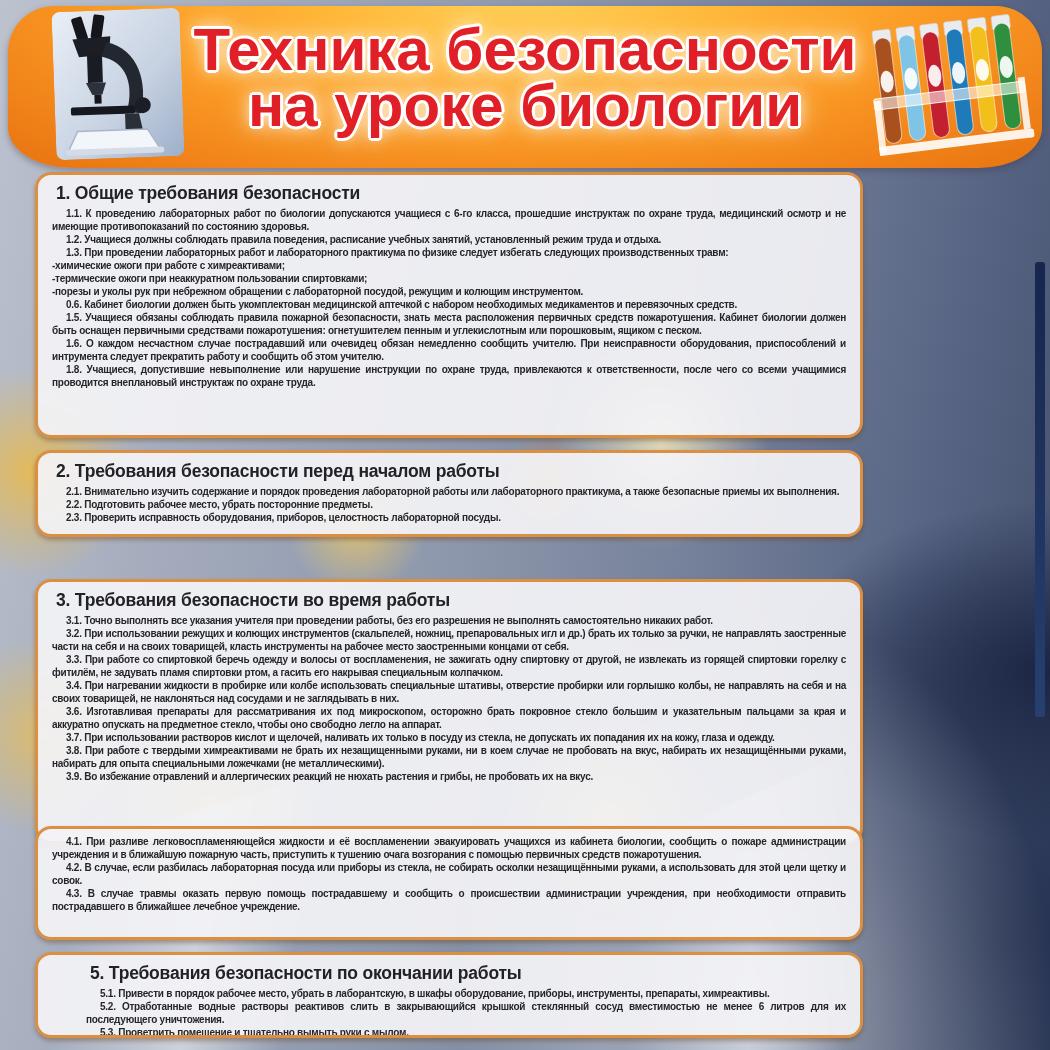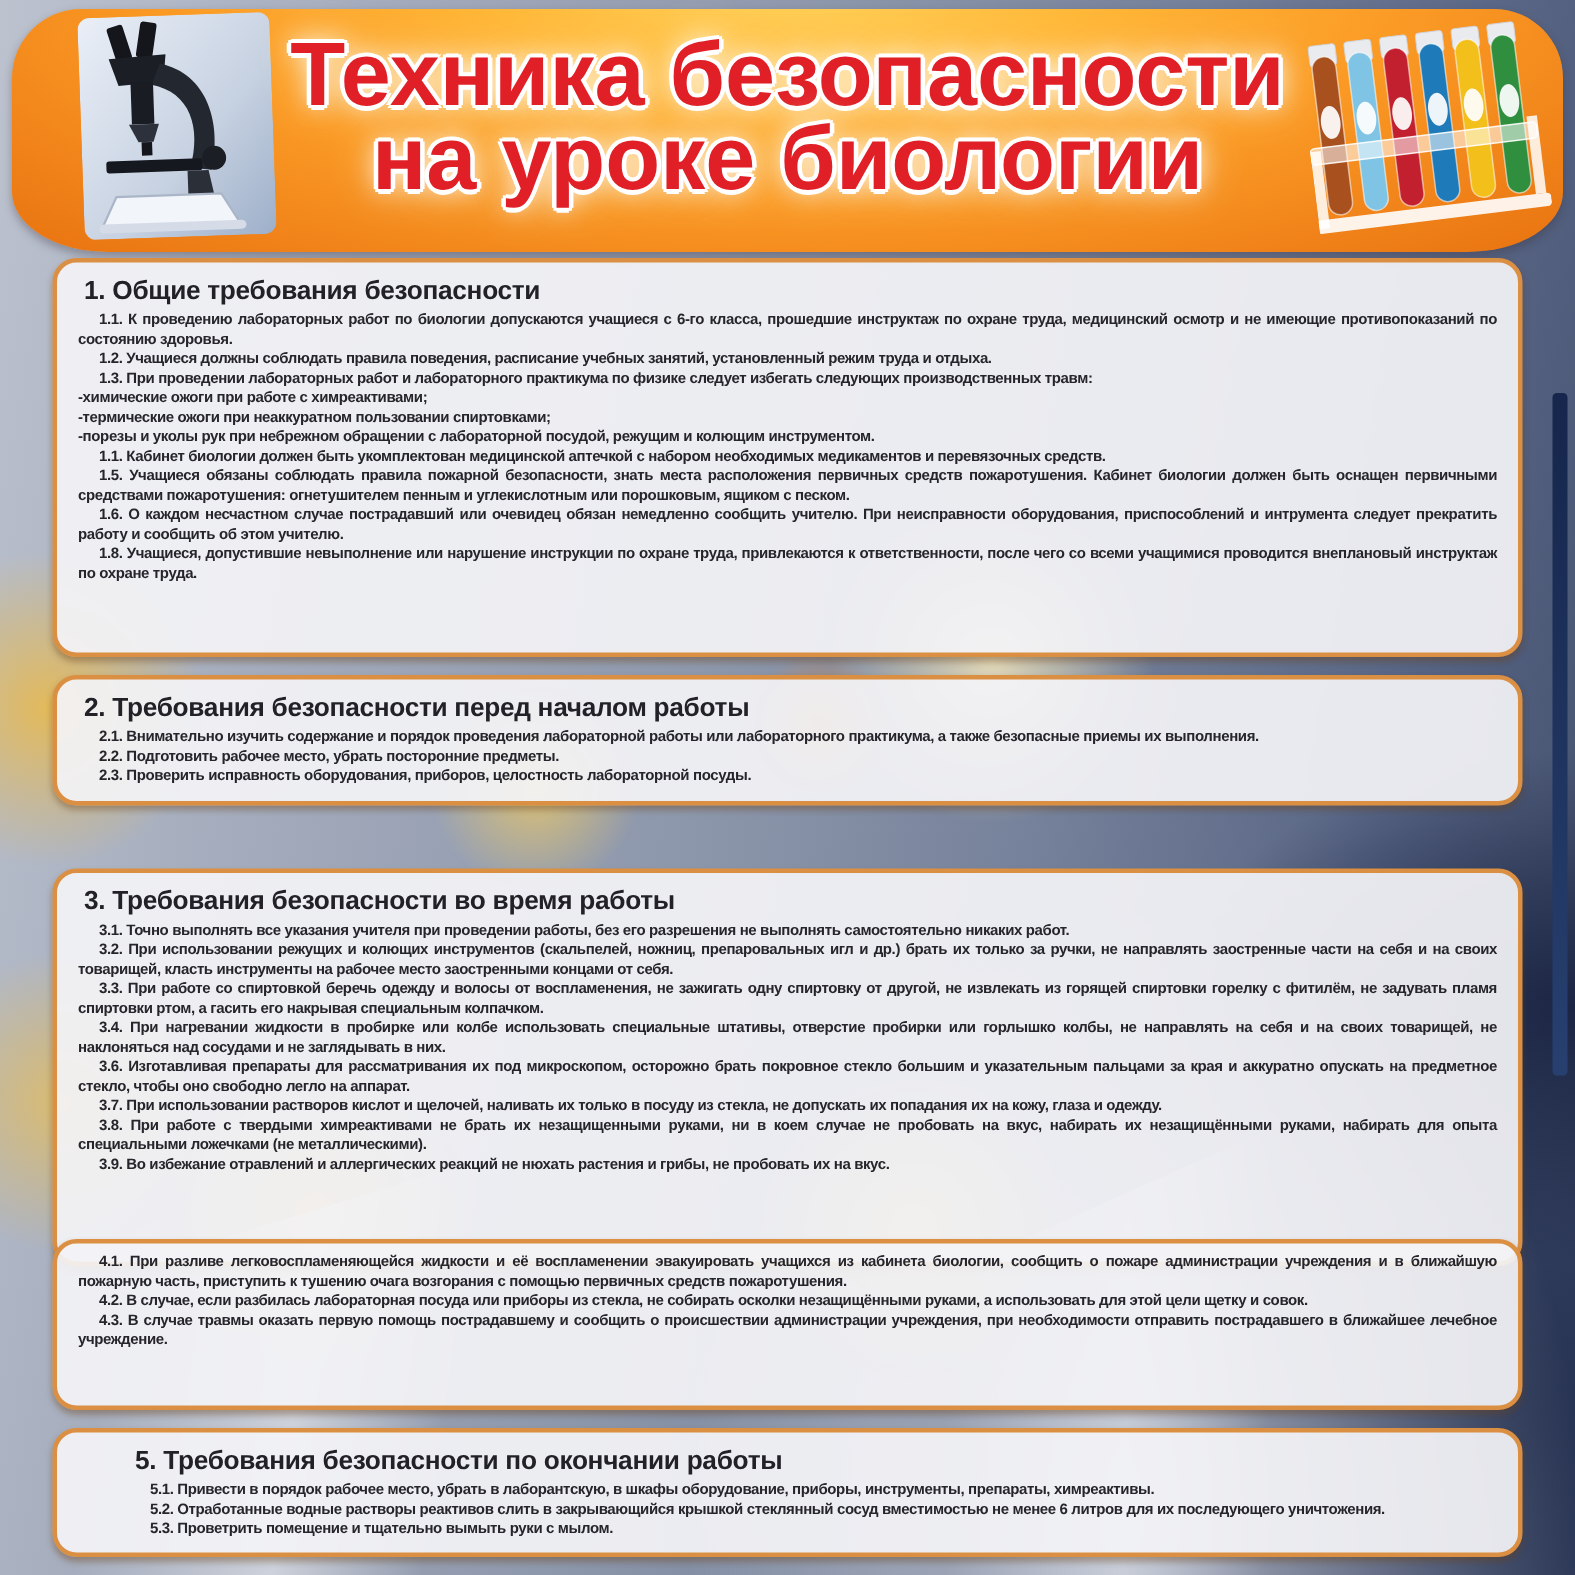--- a/index.html
+++ b/index.html
@@ -45,21 +45,21 @@
       -2px -2px 0 #fff, 2px -2px 0 #fff, -2px 2px 0 #fff, 2px 2px 0 #fff,
       -3px 0 0 #fff, 3px 0 0 #fff, 0 -3px 0 #fff, 0 3px 0 #fff,
       0 0 16px rgba(255,255,255,0.95), 0 0 30px rgba(255,246,205,0.9);
   }
   .microscope-wrap { position:absolute; left:46px; top:4px; width:128px; height:148px; transform:rotate(-2deg); }
   .tubes-wrap { position:absolute; right:14px; top:8px; width:156px; height:142px; transform:rotate(-7deg); }
 
   
   .sections { position:absolute; inset:0; z-index:3; }
   .panel {
-    position:absolute; left:35px; width:980px; box-sizing:border-box;
+    position:absolute; left:35px; width:828px; box-sizing:border-box;
     background:rgba(243,243,246,0.93);
     border:3px solid #db8f42; border-radius:16px;
     padding:6px 14px; overflow:hidden;
     box-shadow:0 3px 4px rgba(105,62,22,0.4);
   }
   .panel:nth-child(1){ top:172px; height:266px; }
   .panel:nth-child(2){ top:450px; height:87px; }
   .panel:nth-child(3){ top:579px; height:265px; }
   .panel:nth-child(4){ top:826px; height:114px; }
   .panel:nth-child(5){ top:952px; height:86px;padding-left:48px; }
@@ -140,21 +140,21 @@
 <div class="sections">
   <section class="panel">
     <h2 class="heading">1. Общие требования безопасности</h2>
     <div>
         <p class="item">1.1. К проведению лабораторных работ по биологии допускаются учащиеся с 6-го класса, прошедшие инструктаж по охране труда, медицинский осмотр и не имеющие противопоказаний по состоянию здоровья.</p>
         <p class="item">1.2. Учащиеся должны соблюдать правила поведения, расписание учебных занятий, установленный режим труда и отдыха.</p>
         <p class="item">1.3. При проведении лабораторных работ и лабораторного практикума по физике следует избегать следующих производственных травм:</p>
         <p class="item dash">-химические ожоги при работе с химреактивами;</p>
         <p class="item dash">-термические ожоги при неаккуратном пользовании спиртовками;</p>
         <p class="item dash">-порезы и уколы рук при небрежном обращении с лабораторной посудой, режущим и колющим инструментом.</p>
-        <p class="item">1.1. Кабинет биологии должен быть укомплектован медицинской аптечкой с набором необходимых медикаментов и перевязочных средств.</p>
+        <p class="item">0.6. Кабинет биологии должен быть укомплектован медицинской аптечкой с набором необходимых медикаментов и перевязочных средств.</p>
         <p class="item">1.5. Учащиеся обязаны соблюдать правила пожарной безопасности, знать места расположения первичных средств пожаротушения. Кабинет биологии должен быть оснащен первичными средствами пожаротушения: огнетушителем пенным и углекислотным или порошковым, ящиком с песком.</p>
         <p class="item">1.6. О каждом несчастном случае пострадавший или очевидец обязан немедленно сообщить учителю. При неисправности оборудования, приспособлений и интрумента следует прекратить работу и сообщить об этом учителю.</p>
         <p class="item">1.8. Учащиеся, допустившие невыполнение или нарушение инструкции по охране труда, привлекаются к ответственности, после чего со всеми учащимися проводится внеплановый инструктаж по охране труда.</p>
       </div>
   </section>
 
   <section class="panel">
     <h2 class="heading">2. Требования безопасности перед началом работы</h2>
     <div>
         <p class="item">2.1. Внимательно изучить содержание и порядок проведения лабораторной работы или лабораторного практикума, а также безопасные приемы их выполнения.</p>

